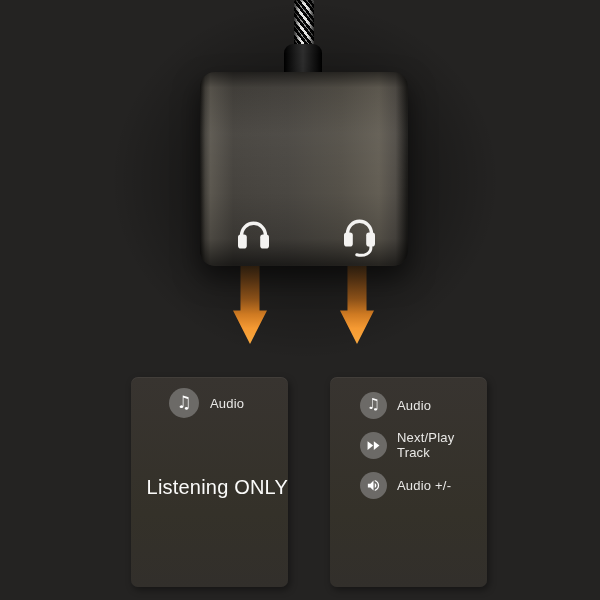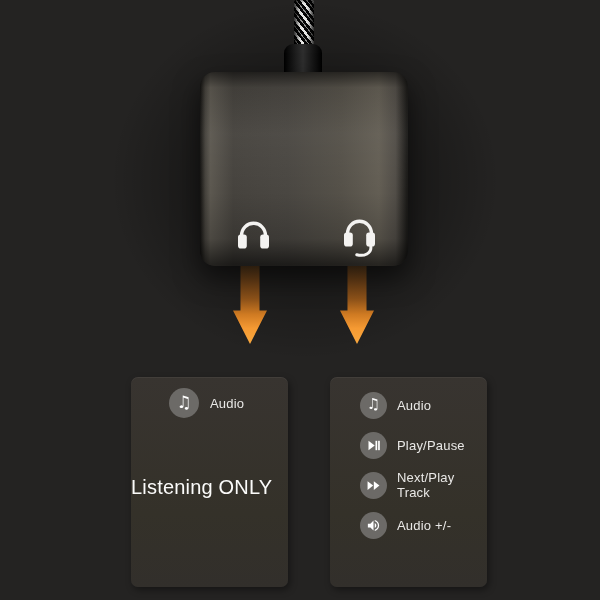--- a/index.html
+++ b/index.html
@@ -62,21 +62,21 @@
   .note-glyph{
     color:#ffffff;font-size:15px;line-height:1;
     font-family:"DejaVu Sans", sans-serif;
     transform:translateY(-1px);
   }
   .icon-circle.big .note-glyph{font-size:17px;}
   .icon-circle svg{display:block;}
   .feature-label{color:#e9e8e6;font-size:13px;letter-spacing:.2px;}
   .left-header{display:flex;align-items:center;gap:11px;padding:11px 0 0 38px;}
   .card-message{
-    position:absolute;left:0;top:99px;width:100%;text-align:left;
+    position:absolute;left:0;top:99px;width:100%;text-align:right;
     color:#fbfbfa;font-size:20px;letter-spacing:.2px;
   }
 </style>
 </head>
 <body>
 
 <div class="scene">
   <div class="shadow-glow"></div>
 
   <div class="cable"></div>
@@ -113,30 +113,20 @@
     <div class="rows">
 
       <div class="feature-row">
         <div class="icon-circle">
           <span class="note-glyph">♫</span>
         </div>
         <span class="feature-label">Audio</span>
       </div>
 
 
-      <div class="feature-row">
-        <div class="icon-circle">
-          <svg width="15" height="15" viewBox="0 0 24 24">
-            <path fill="#ffffff" d="M4 4.5l10 7.5L4 19.5z"></path>
-            <rect fill="#ffffff" x="15.2" y="4.5" width="2.7" height="15"></rect>
-            <rect fill="#ffffff" x="19.4" y="4.5" width="2.7" height="15"></rect>
-          </svg>
-        </div>
-        <span class="feature-label">Play/Pause</span>
-      </div>
 
       <div class="feature-row">
         <div class="icon-circle">
           <svg width="15" height="15" viewBox="0 0 24 24">
             <path fill="#ffffff" d="M2.5 5l9 7-9 7z"></path>
             <path fill="#ffffff" d="M12.5 5l9 7-9 7z"></path>
           </svg>
         </div>
         <span class="feature-label">Next/Play Track</span>
       </div>

